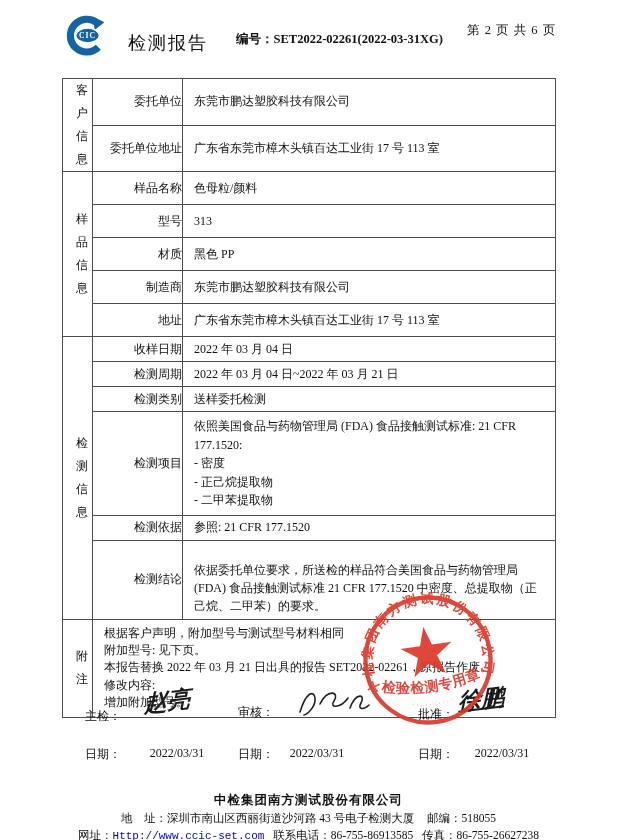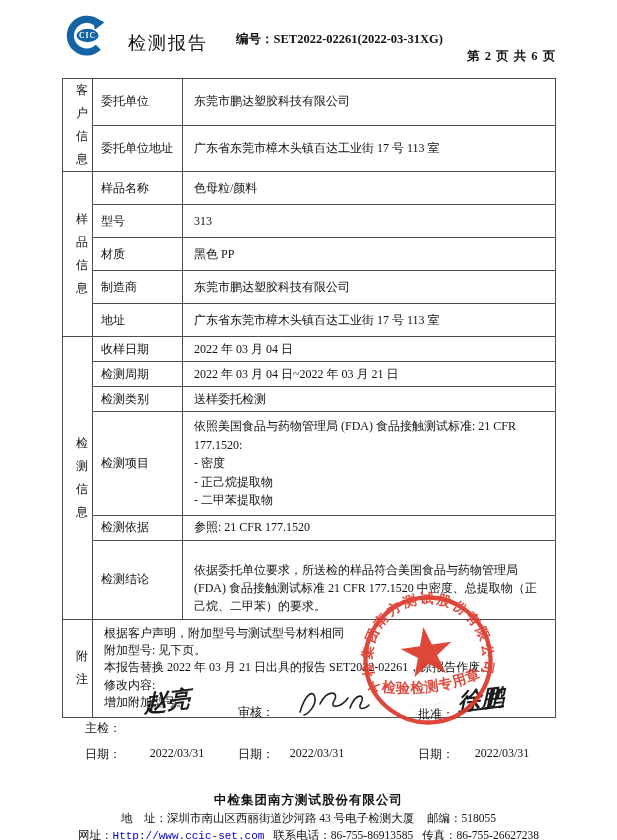--- a/index.html
+++ b/index.html
@@ -7,26 +7,26 @@
   body {
     width:617px; height:840px; position:relative; overflow:hidden;
     font-family:"Liberation Serif","DejaVu Serif",serif;
     color:#111;
   }
   
   .hdr { position:absolute; top:0; left:0; width:558px; height:78px; }
   .logo { position:absolute; left:63px; top:13px; width:45px; height:45px; }
   .hdr-title { position:absolute; left:128px; top:31px; font-size:18px; font-weight:normal; letter-spacing:2px; }
   .hdr-no { position:absolute; left:236px; top:31px; font-size:12.5px; font-weight:bold;text-align:center; }
-  .hdr-page { position:absolute; left:467px; top:48px; font-size:12.5px; font-weight:bold; letter-spacing:1px; }
+  .hdr-page { position:absolute; left:467px; top:22px; font-size:12.5px; font-weight:normal; letter-spacing:1px; }
   
   table.rpt { position:absolute; top:78px; left:62px; width:494px; border-collapse:collapse; table-layout:fixed; }
   table.rpt td { border:1px solid #4d4d4d; font-size:12px; vertical-align:middle; }
   td.grp { width:30px; text-align:center; line-height:23px; letter-spacing:1px; padding:0 13px; }
-  td.lbl { width:90px; padding-left:8px; }
+  td.lbl { width:90px; padding-left:8px;text-align:right; }
   td.val { padding-left:11px; padding-right:20px; }
   tr.h33 td { height:33px; }
   tr.h25 td { height:25px; }
   .ml { padding:5px 8px 5px 11px;margin-top:6px; }
   .ml div { line-height:18.5px; }
   .concl { line-height:18px; padding:20px 8px 4px 11px; }
   .notecell { padding:5px 8px 5px 11px; }
   .notecell div { line-height:17.4px; }
   
   .sig-area { position:absolute; left:62px; top:684px; width:494px; height:90px; font-size:12px; }
@@ -130,21 +130,21 @@
       <div>附加型号: 见下页。</div>
       <div>本报告替换 2022 年 03 月 21 日出具的报告 SET2022-02261，原报告作废。</div>
       <div>修改内容:</div>
       <div>增加附加型号。</div>
     </td>
   </tr>
 </tbody>
   </table>
 
 <div class="sig-area">
-  <div class="cell" style="left:23px; top:36px;">主检：</div>
+  <div class="cell" style="left:23px; top:24px;">主检：</div>
   <div class="cell" style="left:82px; top:2px;"><span class="sig-name">赵亮</span></div>
   <div class="cell" style="left:176px; top:20px;">审核：</div>
   <svg class="cell" style="left:232px; top:0px;" width="78" height="40">
     <path d="M6,28 C12,8 20,6 21,14 C22,22 14,30 10,31 M26,20 C34,4 46,8 40,17 C35,24 46,25 54,14 M56,24 C62,8 72,10 67,19 C63,26 70,26 75,21" stroke="#222" fill="none" stroke-width="1.6" stroke-linecap="round"></path>
   </svg>
   <div class="cell" style="left:356px; top:22px;">批准：</div>
   <div class="cell" style="left:396px; top:0px;"><span class="sig-name sig-underline">徐鹏</span></div>
 
   <div class="cell" style="left:23px; top:62px;">日期：</div>
   <div class="cell" style="left:70px; top:62px; width:90px; text-align:center;">2022/03/31</div>

